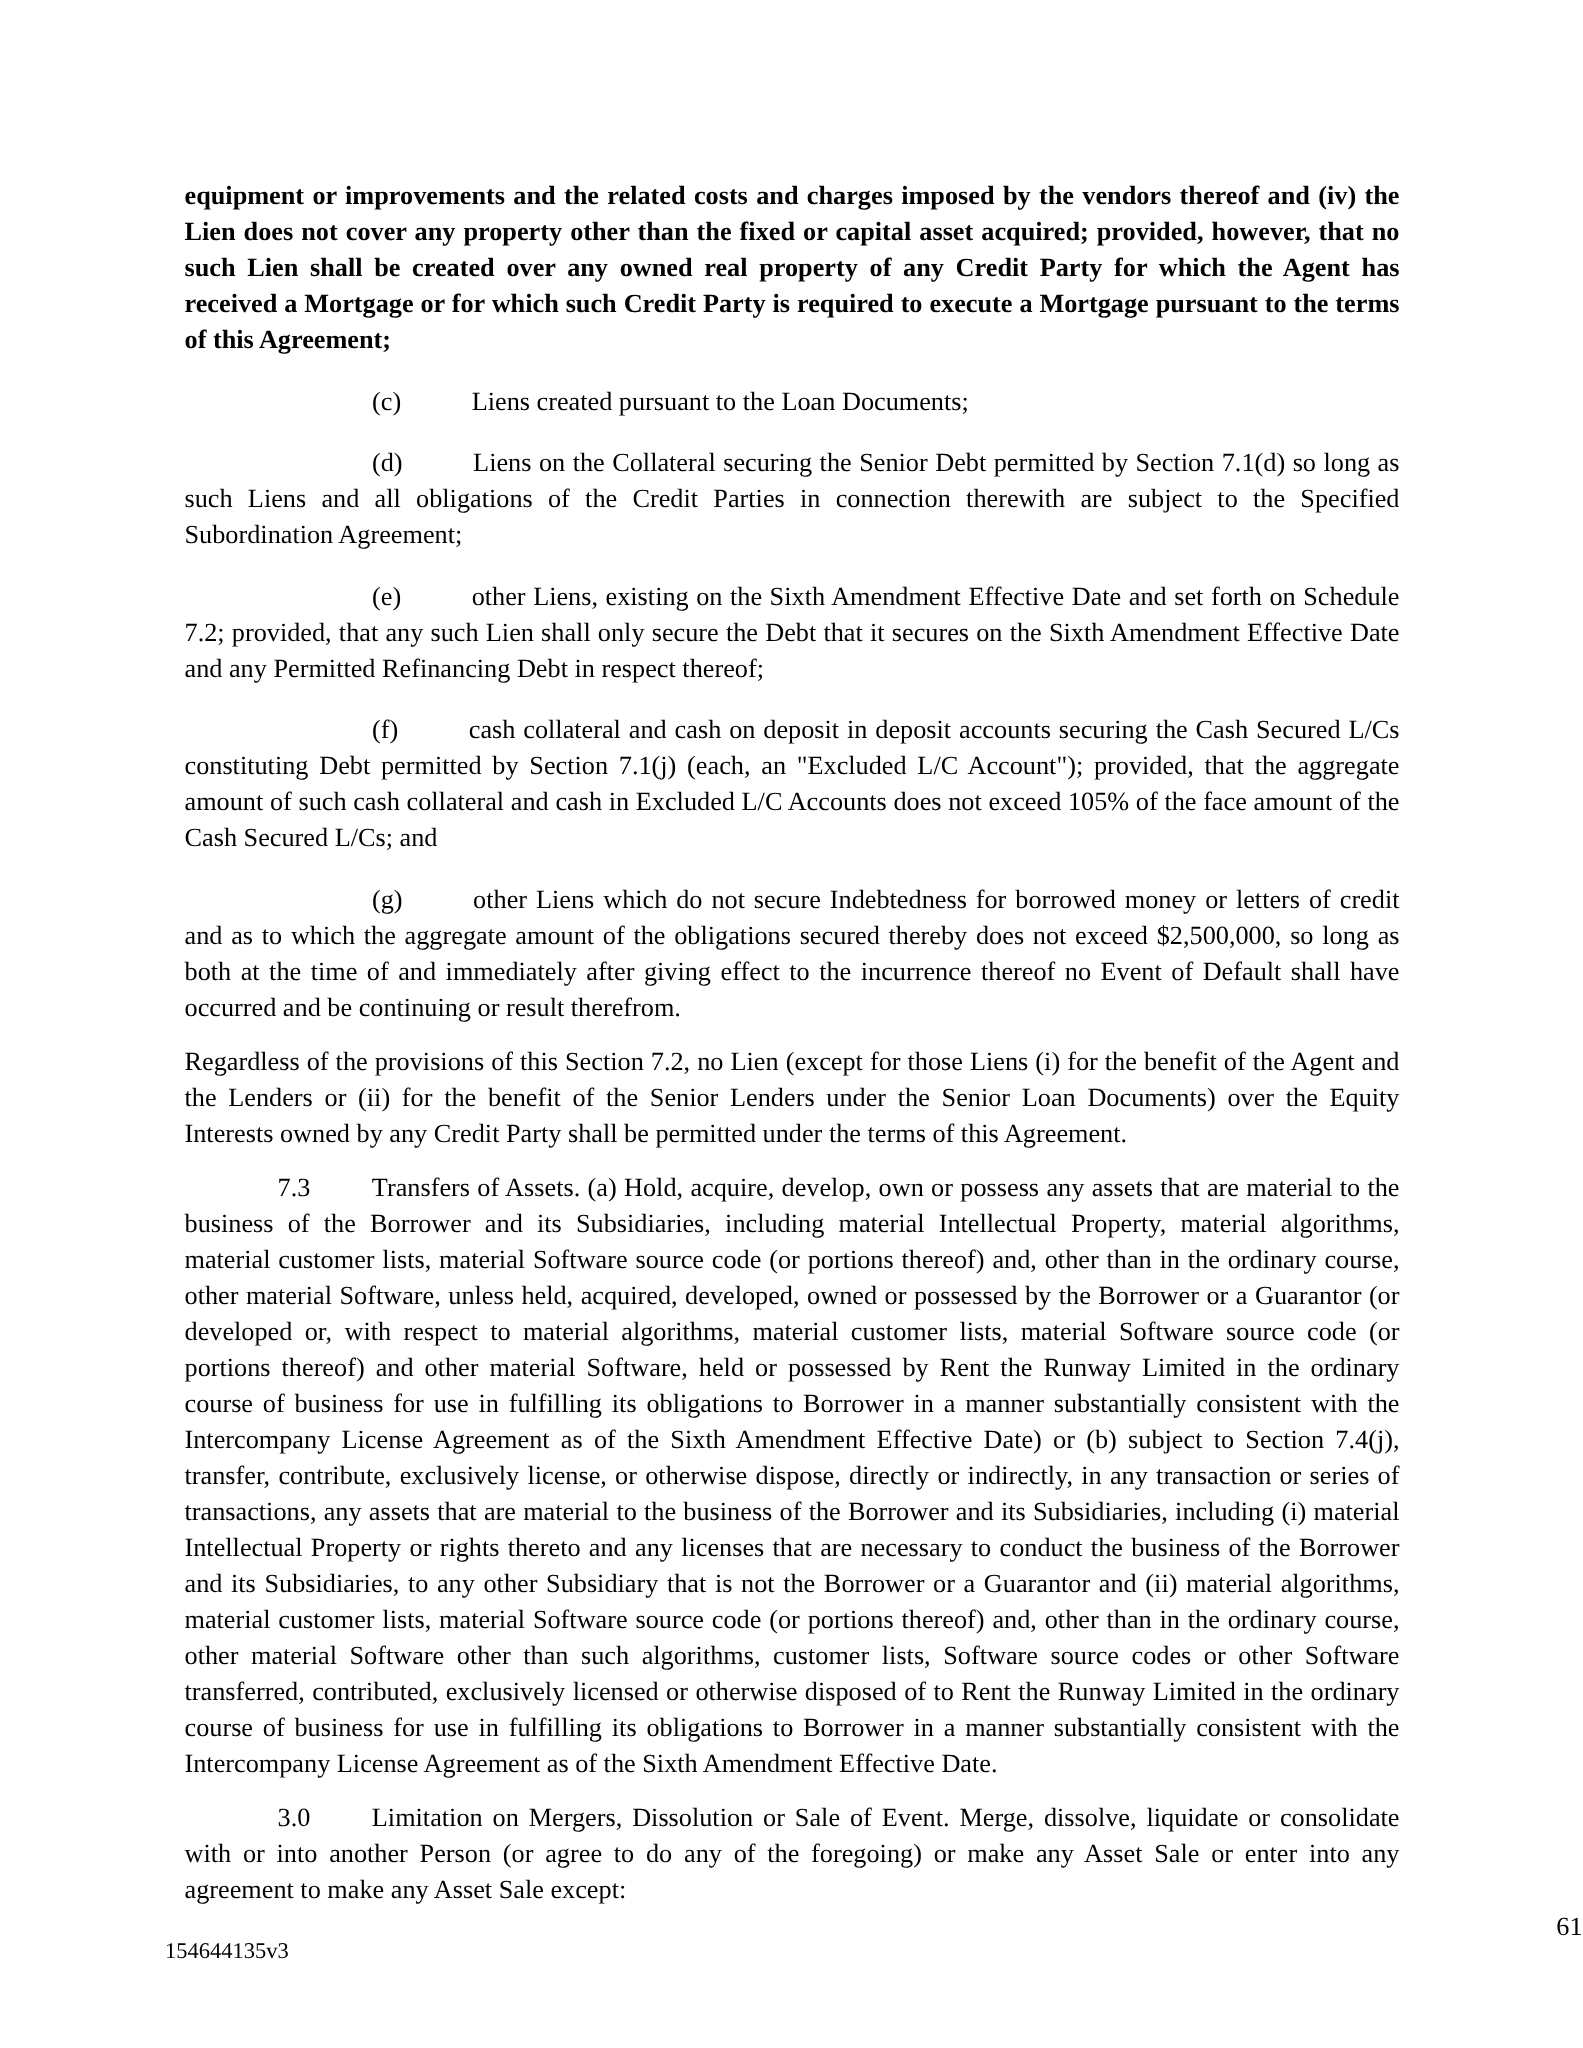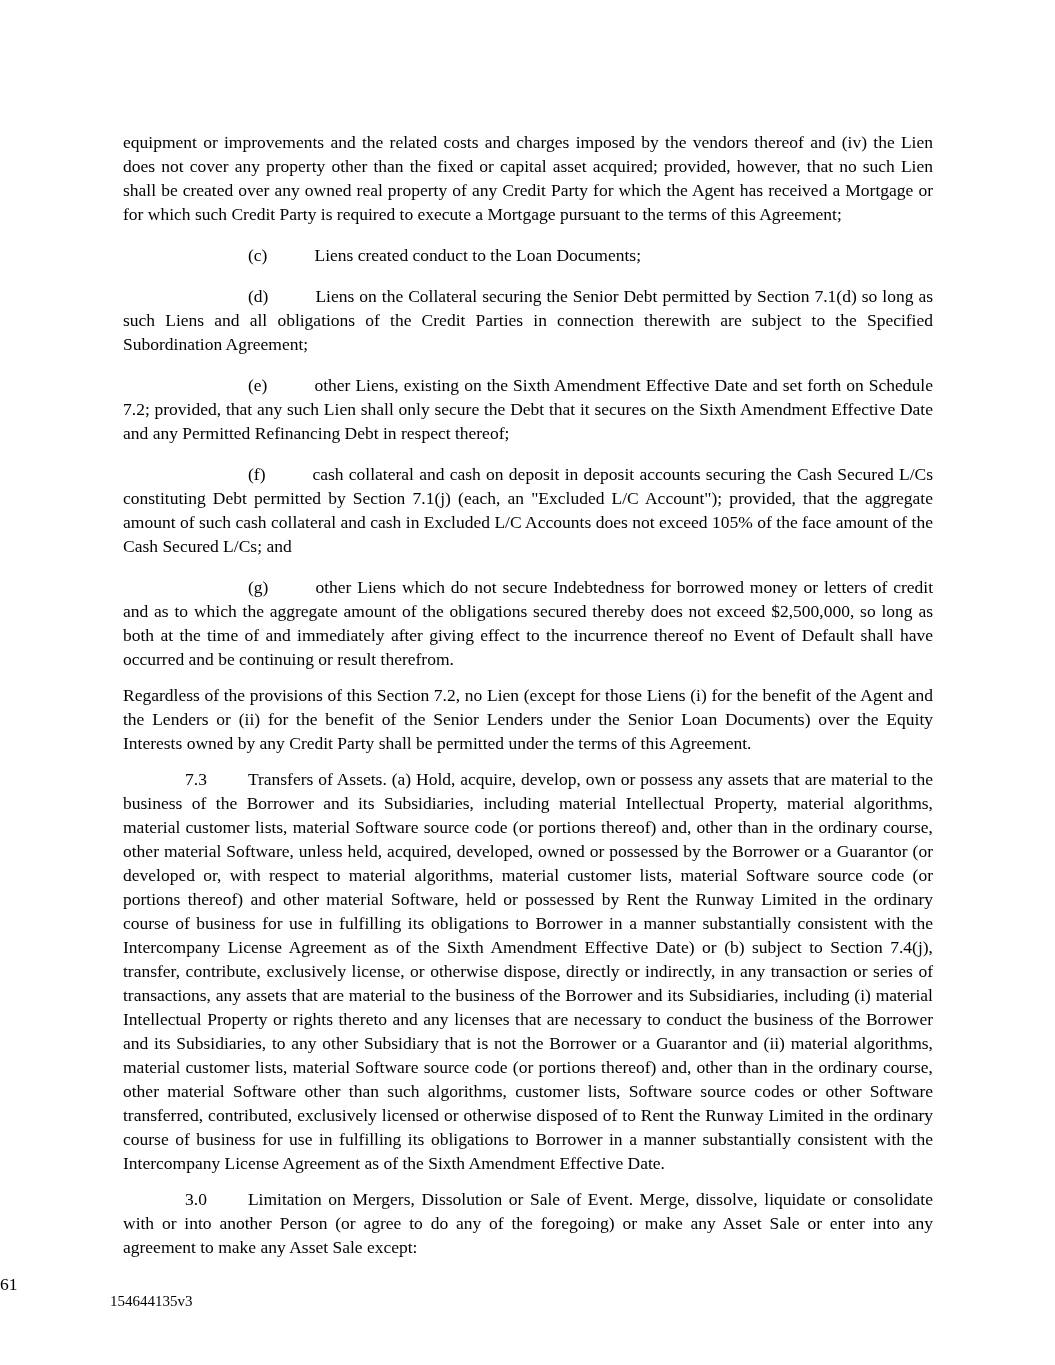--- a/index.html
+++ b/index.html
@@ -14,52 +14,52 @@
     line-height: 24px;
     overflow: hidden;
   }
   .content {
     position: absolute;
     top: 118px;
     left: 123px;
     width: 810px;
   }
   .para { text-align: justify; margin: 12px 0 0 0; }
-  .para.first { margin-top: 12px; }
+  .para.first { margin-top: 0; font-weight: bold; }
   .para.clause { margin-top: 17px; }
   .ind-c { display: inline-block; width: 125px; }
   .tab-c { display: inline-block; width: 47px; }
   .ind-s { display: inline-block; width: 62px; }
   .tab-s { display: inline-block; width: 41px; }
   .bold { font-weight: normal; }
   .underline { }
   .page-number {
     position: absolute;
     bottom: 69px;
     left: 0;
     width: 100%;
-    text-align: left;
+    text-align: right;
     font-size: 17.5px;
   }
   .doc-id {
     position: absolute;
     bottom: 52px;
     left: 110px;
     font-size: 15px;
   }
 </style>
 </head>
 <body>
 
 <div class="page">
   <div class="content">
 
     <p class="para first">equipment or improvements and the related costs and charges imposed by the vendors thereof and (iv) the Lien does not cover any property other than the fixed or capital asset acquired; provided, however, that no such Lien shall be created over any owned real property of any Credit Party for which the Agent has received a Mortgage or for which such Credit Party is required to execute a Mortgage pursuant to the terms of this Agreement;</p>
 
-    <p class="para clause"><span class="ind-c"></span><span>(c)</span><span class="tab-c"></span><span>Liens created conduct to the Loan Documents;</span></p>
+    <p class="para clause"><span class="ind-c"></span><span>(c)</span><span class="tab-c"></span><span>Liens created pursuant to the Loan Documents;</span></p>
 
     <p class="para clause"><span class="ind-c"></span><span>(d)</span><span class="tab-c"></span><span>Liens on the Collateral securing the Senior Debt permitted by Section 7.1(d) so long as such Liens and all obligations of the Credit Parties in connection therewith are subject to the Specified Subordination Agreement;</span></p>
 
     <p class="para clause"><span class="ind-c"></span><span>(e)</span><span class="tab-c"></span><span>other Liens, existing on the Sixth Amendment Effective Date and set forth on Schedule 7.2; provided, that any such Lien shall only secure the Debt that it secures on the Sixth Amendment Effective Date and any Permitted Refinancing Debt in respect thereof;</span></p>
 
     <p class="para clause"><span class="ind-c"></span><span>(f)</span><span class="tab-c"></span><span>cash collateral and cash on deposit in deposit accounts securing the Cash Secured L/Cs constituting Debt permitted by Section 7.1(j) (each, an "</span><span class="bold">Excluded L/C Account</span><span>"); </span><span class="underline">provided</span><span>, that the aggregate amount of such cash collateral and cash in Excluded L/C Accounts does not exceed 105% of the face amount of the Cash Secured L/Cs; and</span></p>
 
     <p class="para clause"><span class="ind-c"></span><span>(g)</span><span class="tab-c"></span><span>other Liens which do not secure Indebtedness for borrowed money or letters of credit and as to which the aggregate amount of the obligations secured thereby does not exceed $2,500,000, so long as both at the time of and immediately after giving effect to the incurrence thereof no Event of Default shall have occurred and be continuing or result therefrom.</span></p>
 
     <p class="para">Regardless of the provisions of this Section 7.2, no Lien (except for those Liens (i) for the benefit of the Agent and the Lenders or (ii) for the benefit of the Senior Lenders under the Senior Loan Documents) over the Equity Interests owned by any Credit Party shall be permitted under the terms of this Agreement.</p>

